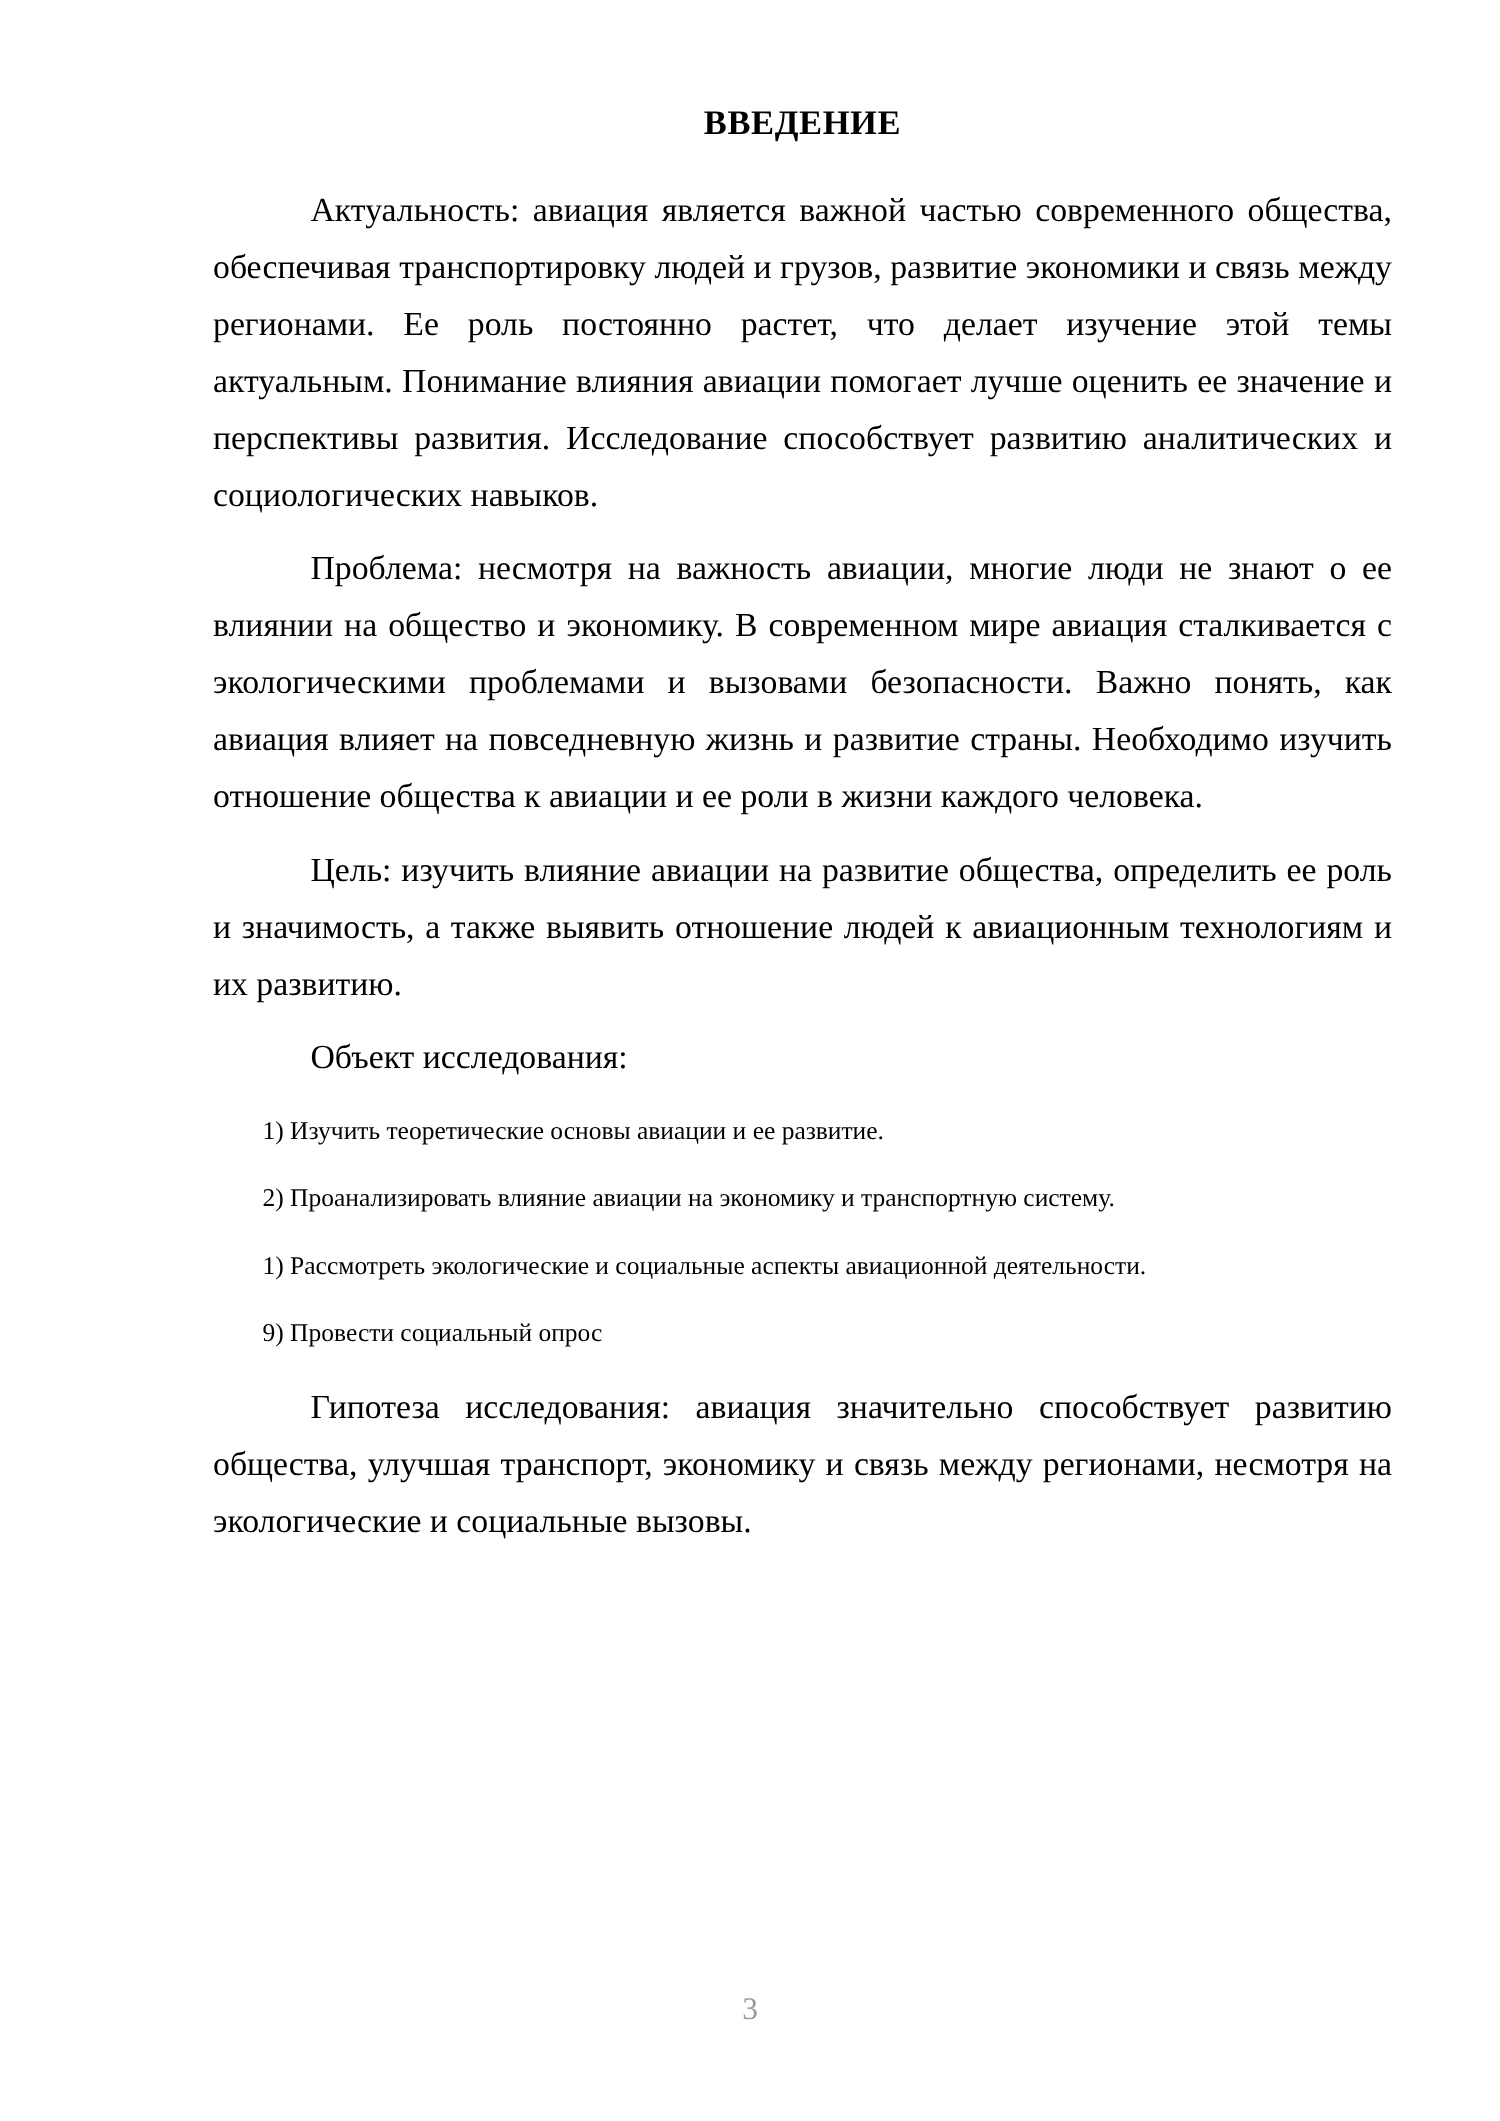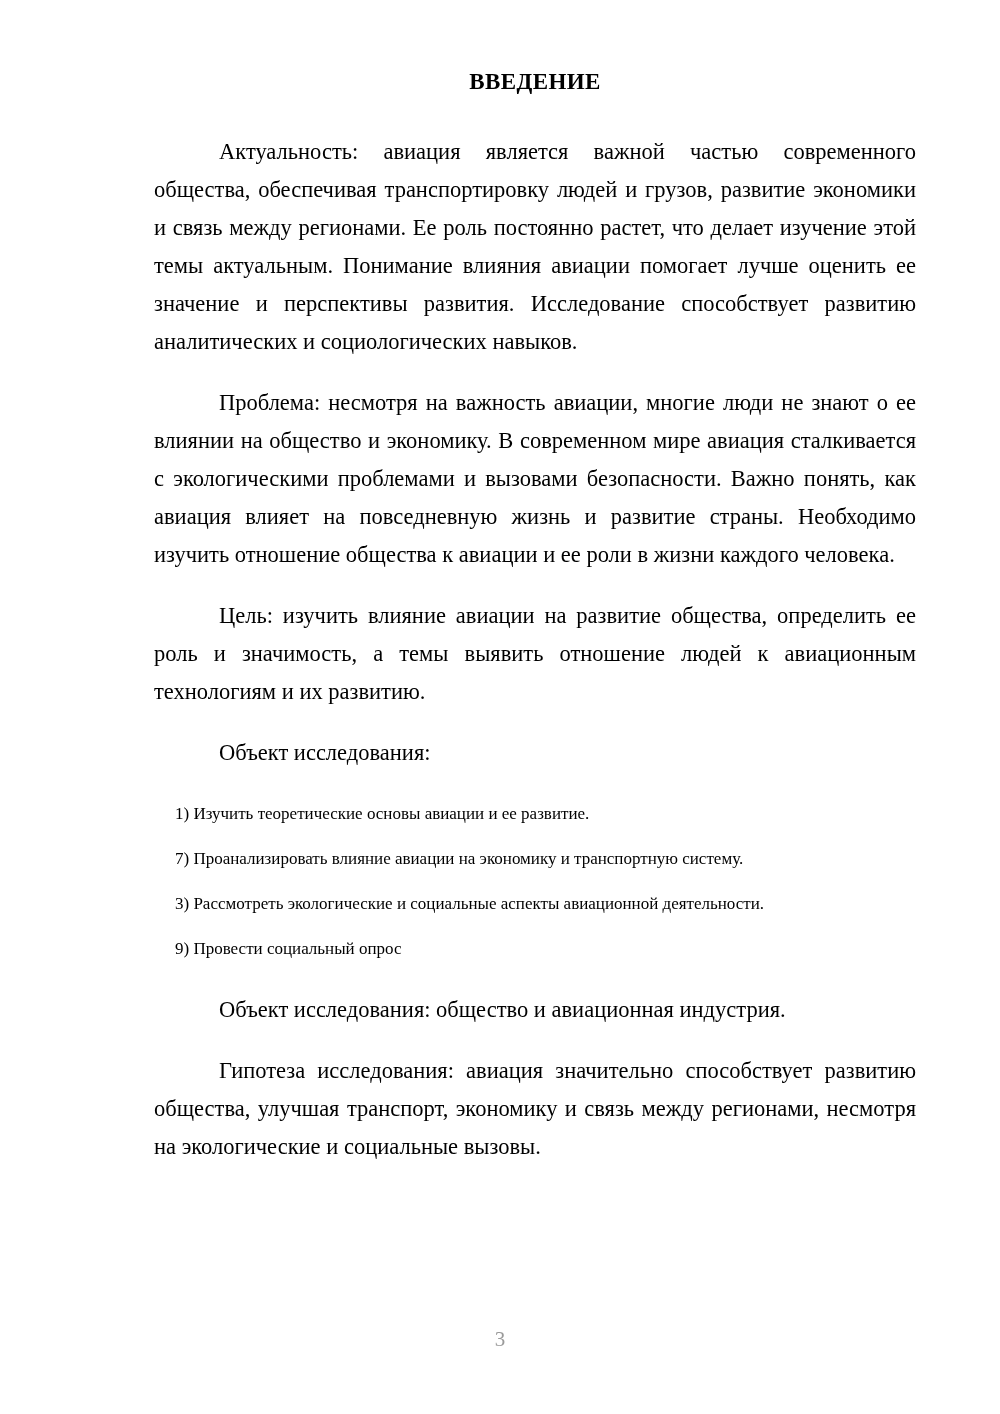--- a/index.html
+++ b/index.html
@@ -39,21 +39,21 @@
     padding-top: 67px;
     line-height: 30px;
   }
 
   .para {
     font-size: 22.5px;
     line-height: 38px;
     text-align: justify;
     text-justify: inter-word;
     text-indent: 65px;
-    margin: 16px;
+    margin: 4px;
     padding-top: 7px;
     hyphens: none;
   }
 
   .para.first {
     padding-top: 20px;
   }
 
   .para.no-justify {
     text-align: left;
@@ -90,34 +90,33 @@
 
 <div class="page">
   <div class="content">
 
     <h1 class="doc-title">ВВЕДЕНИЕ</h1>
 
     <p class="para first">Актуальность: авиация является важной частью современного общества, обеспечивая транспортировку людей и грузов, развитие экономики и связь между регионами. Ее роль постоянно растет, что делает изучение этой темы актуальным. Понимание влияния авиации помогает лучше оценить ее значение и перспективы развития. Исследование способствует развитию аналитических и социологических навыков.</p>
 
     <p class="para">Проблема: несмотря на важность авиации, многие люди не знают о ее влиянии на общество и экономику. В современном мире авиация сталкивается с экологическими проблемами и вызовами безопасности. Важно понять, как авиация влияет на повседневную жизнь и развитие страны. Необходимо изучить отношение общества к авиации и ее роли в жизни каждого человека.</p>
 
-    <p class="para">Цель: изучить влияние авиации на развитие общества, определить ее роль и значимость, а темы выявить отношение людей к авиационным технологиям и их развитию.</p>
+    <p class="para">Цель: изучить влияние авиации на развитие общества, определить ее роль и значимость, а также выявить отношение людей к авиационным технологиям и их развитию.</p>
 
     <p class="para no-justify">Объект исследования:</p>
 
     <p class="list-item short">1) Изучить теоретические основы авиации и ее развитие.</p>
 
-    <p class="list-item">7) Проанализировать влияние авиации на экономику и транспортную систему.</p>
+    <p class="list-item">2) Проанализировать влияние авиации на экономику и транспортную систему.</p>
 
-    <p class="list-item">3) Рассмотреть экологические и социальные аспекты авиационной деятельности.</p>
+    <p class="list-item">1) Рассмотреть экологические и социальные аспекты авиационной деятельности.</p>
 
     <p class="list-item short">9) Провести социальный опрос</p>
 
 
-    <p class="para no-justify">Объект исследования: общество и авиационная индустрия.</p>
 
 
     <p class="para">Гипотеза исследования: авиация значительно способствует развитию общества, улучшая транспорт, экономику и связь между регионами, несмотря на экологические и социальные вызовы.</p>
 
   </div>
 
   <div class="page-number">3</div>
 </div>
 
 </body></html>

